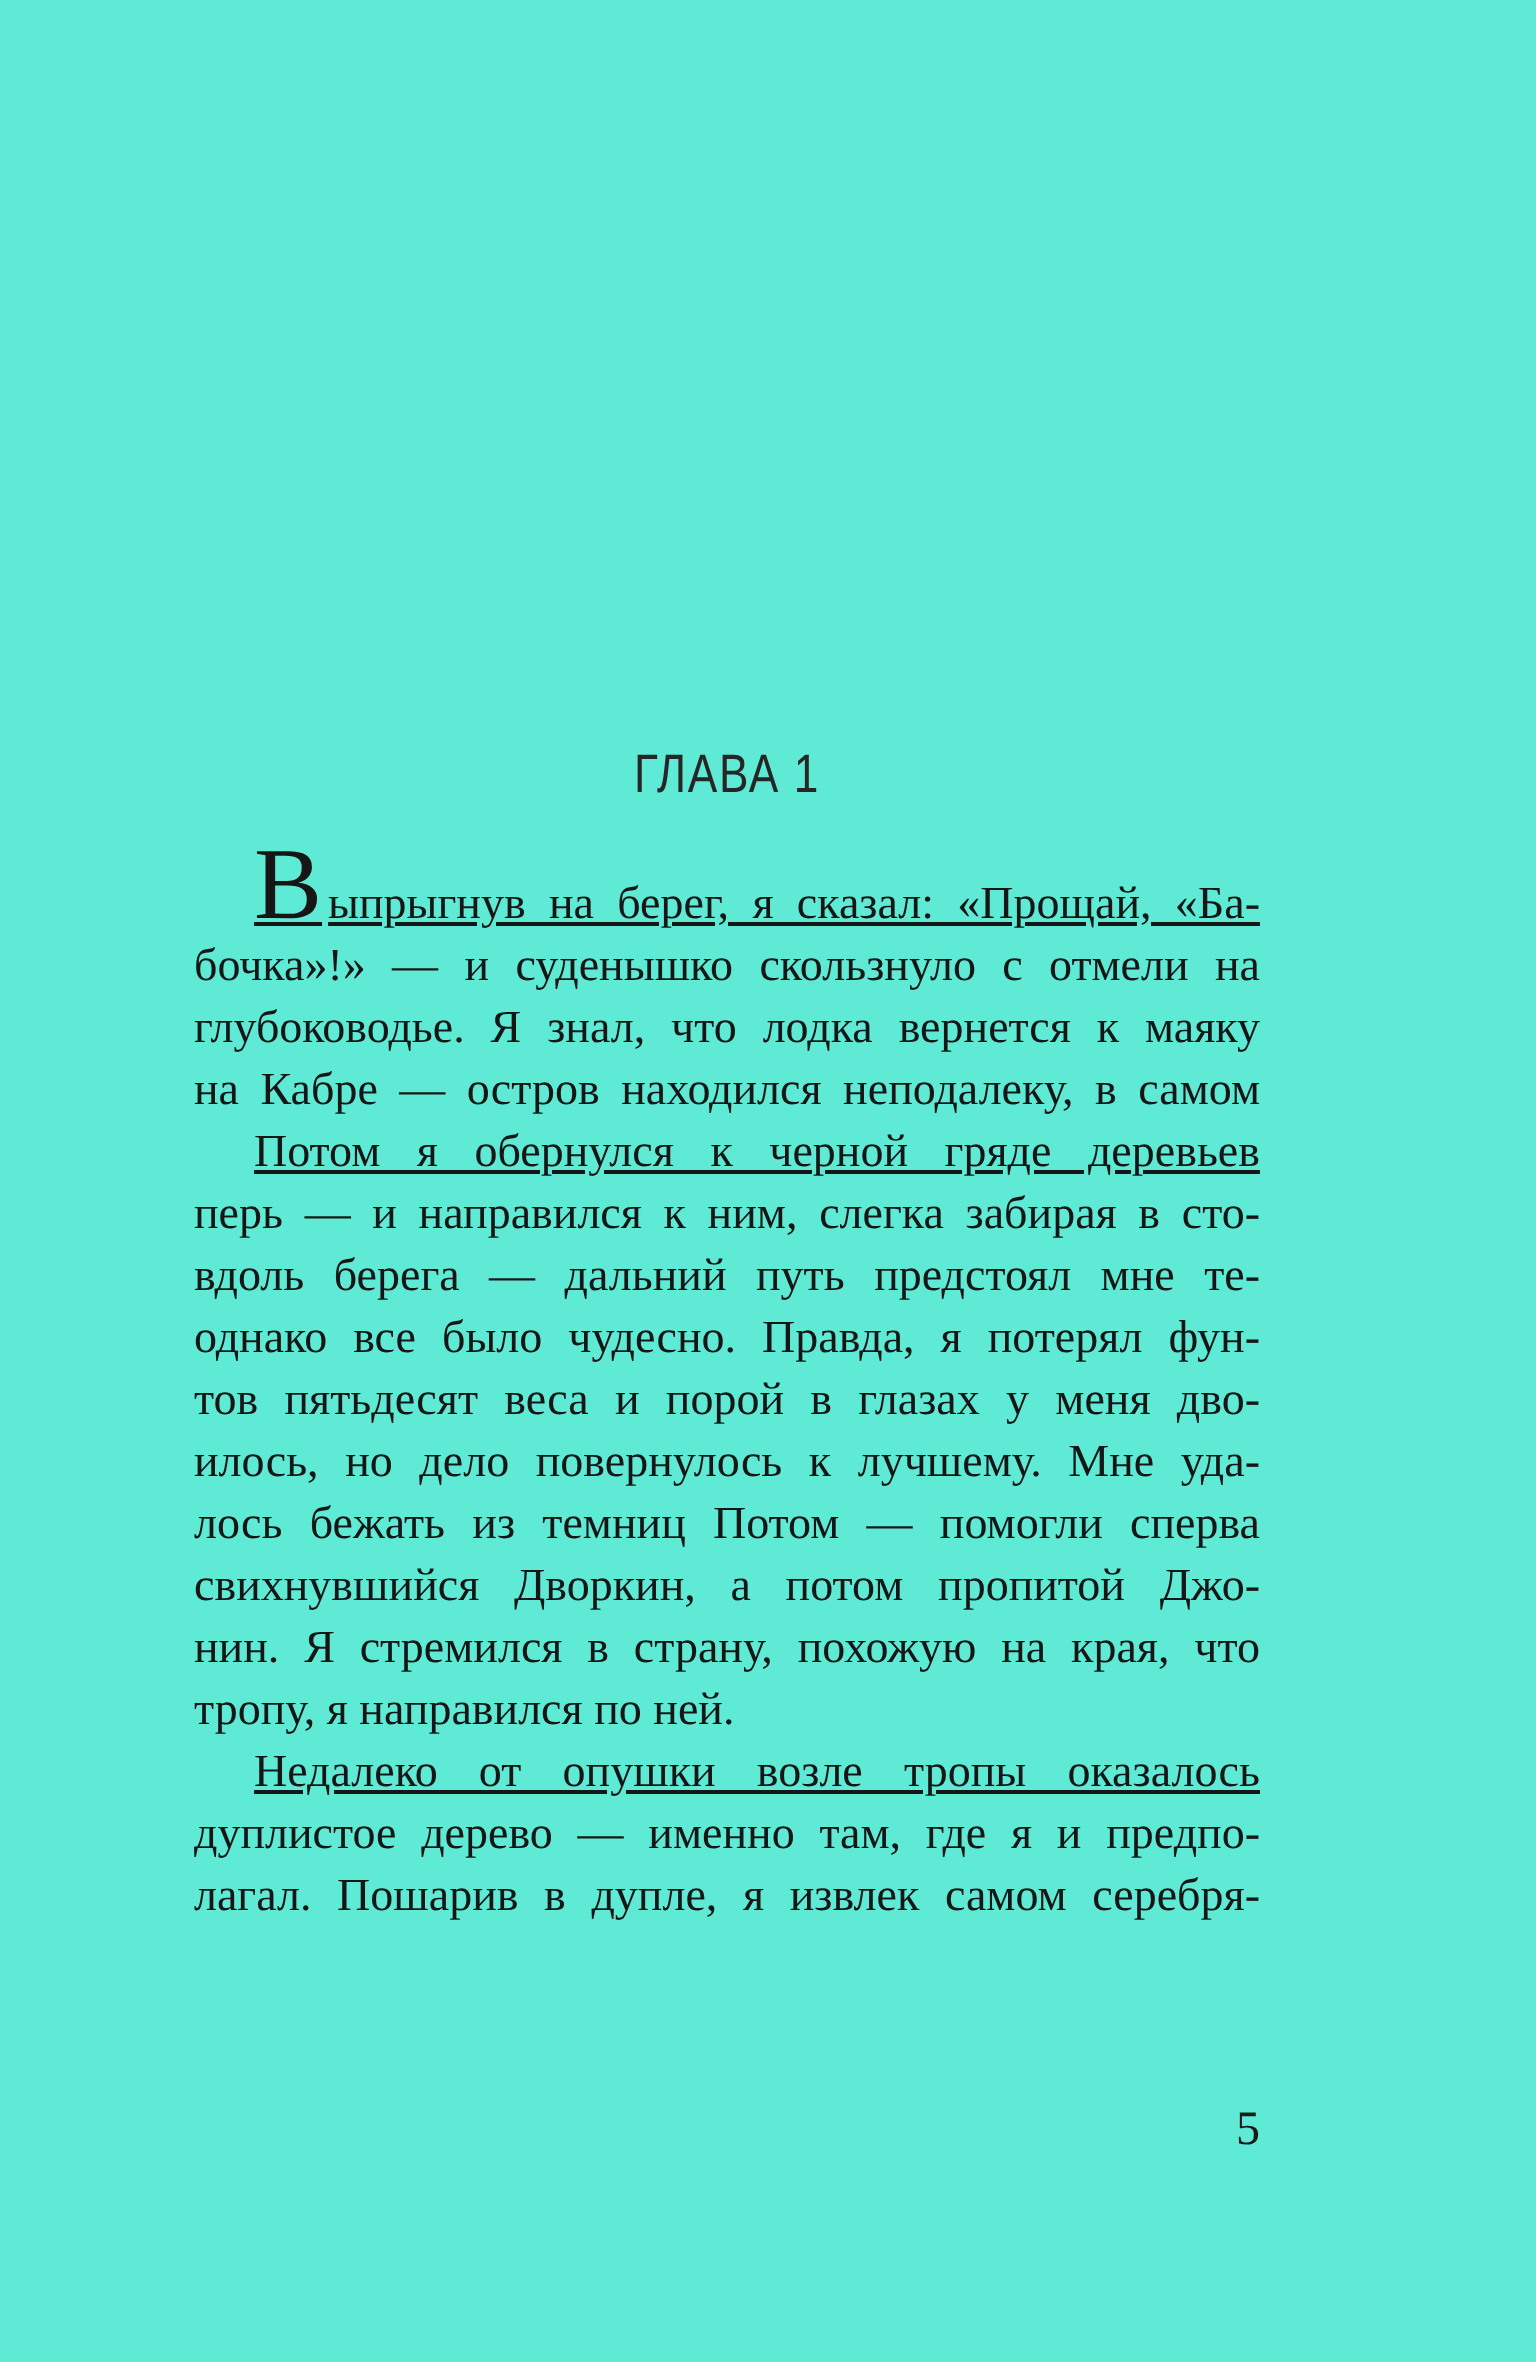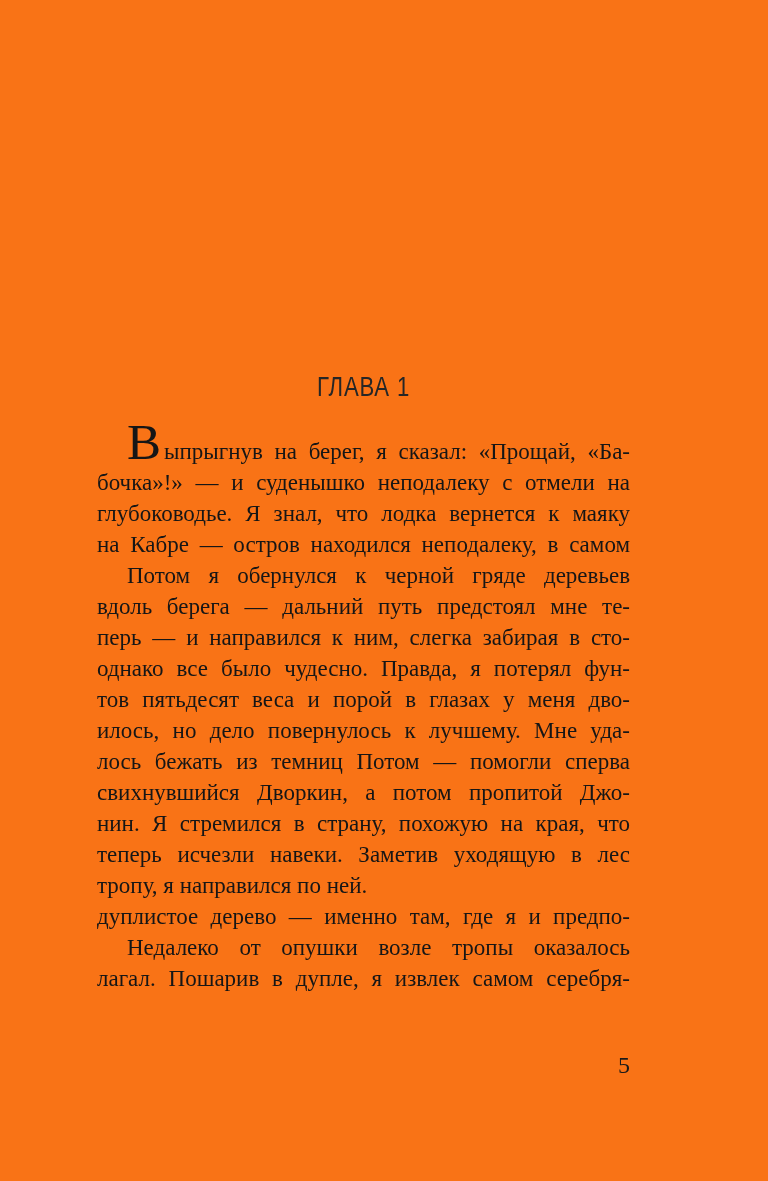--- a/index.html
+++ b/index.html
@@ -4,21 +4,21 @@
 <style>
   html, body {
     margin: 0;
     padding: 0;
     background: #ffffff;
   }
   .page {
     position: relative;
     width: 768px;
     height: 1181px;
-    background: #f97316;
+    background: #5eead4;
     overflow: hidden;
     font-family: "Liberation Serif", serif;
     color: #161616;
   }
   .chapter-heading {
     position: absolute;
     left: 97px;
     top: 372px;
     width: 533px;
     text-align: center;
@@ -45,20 +45,21 @@
   }
   .text-line {
     text-align: justify;
     text-align-last: justify;
   }
   .text-line.flush {
     text-align-last: left;
   }
   .text-line.indent {
     text-indent: 30px;
+    text-decoration: underline;
   }
   .initial-cap {
     font-size: 51px;
     line-height: 0;
     margin-right: 3px;
     letter-spacing: 0;
   }
   .folio {
     position: absolute;
     left: 97px;
@@ -73,39 +74,38 @@
 </head>
 <body>
 
 <div class="page">
 
   <div class="chapter-heading">ГЛАВА 1</div>
 
   <div class="text-block" id="text-block">
       <div class="paragraph">
         <div class="text-line indent"><span class="initial-cap">В</span>ыпрыгнув на берег, я сказал: «Прощай, «Ба-</div>
-        <div class="text-line">бочка»!» — и суденышко неподалеку с отмели на</div>
+        <div class="text-line">бочка»!» — и суденышко скользнуло с отмели на</div>
         <div class="text-line">глубоководье. Я знал, что лодка вернется к маяку</div>
         <div class="text-line">на Кабре — остров находился неподалеку, в самом</div>
       </div>
       <div class="paragraph">
         <div class="text-line indent">Потом я обернулся к черной гряде деревьев</div>
+        <div class="text-line">перь — и направился к ним, слегка забирая в сто-</div>
         <div class="text-line">вдоль берега — дальний путь предстоял мне те-</div>
-        <div class="text-line">перь — и направился к ним, слегка забирая в сто-</div>
         <div class="text-line">однако все было чудесно. Правда, я потерял фун-</div>
         <div class="text-line">тов пятьдесят веса и порой в глазах у меня дво-</div>
         <div class="text-line">илось, но дело повернулось к лучшему. Мне уда-</div>
         <div class="text-line">лось бежать из темниц Потом — помогли сперва</div>
         <div class="text-line">свихнувшийся Дворкин, а потом пропитой Джо-</div>
         <div class="text-line">нин. Я стремился в страну, похожую на края, что</div>
-        <div class="text-line">теперь исчезли навеки. Заметив уходящую в лес</div>
         <div class="text-line flush">тропу, я направился по ней.</div>
       </div>
       <div class="paragraph">
+        <div class="text-line indent">Недалеко от опушки возле тропы оказалось</div>
         <div class="text-line">дуплистое дерево — именно там, где я и предпо-</div>
-        <div class="text-line indent">Недалеко от опушки возле тропы оказалось</div>
         <div class="text-line">лагал. Пошарив в дупле, я извлек самом серебря-</div>
       </div>
     </div>
 
   <div class="folio">5</div>
 
 </div>
 
 </body></html>

